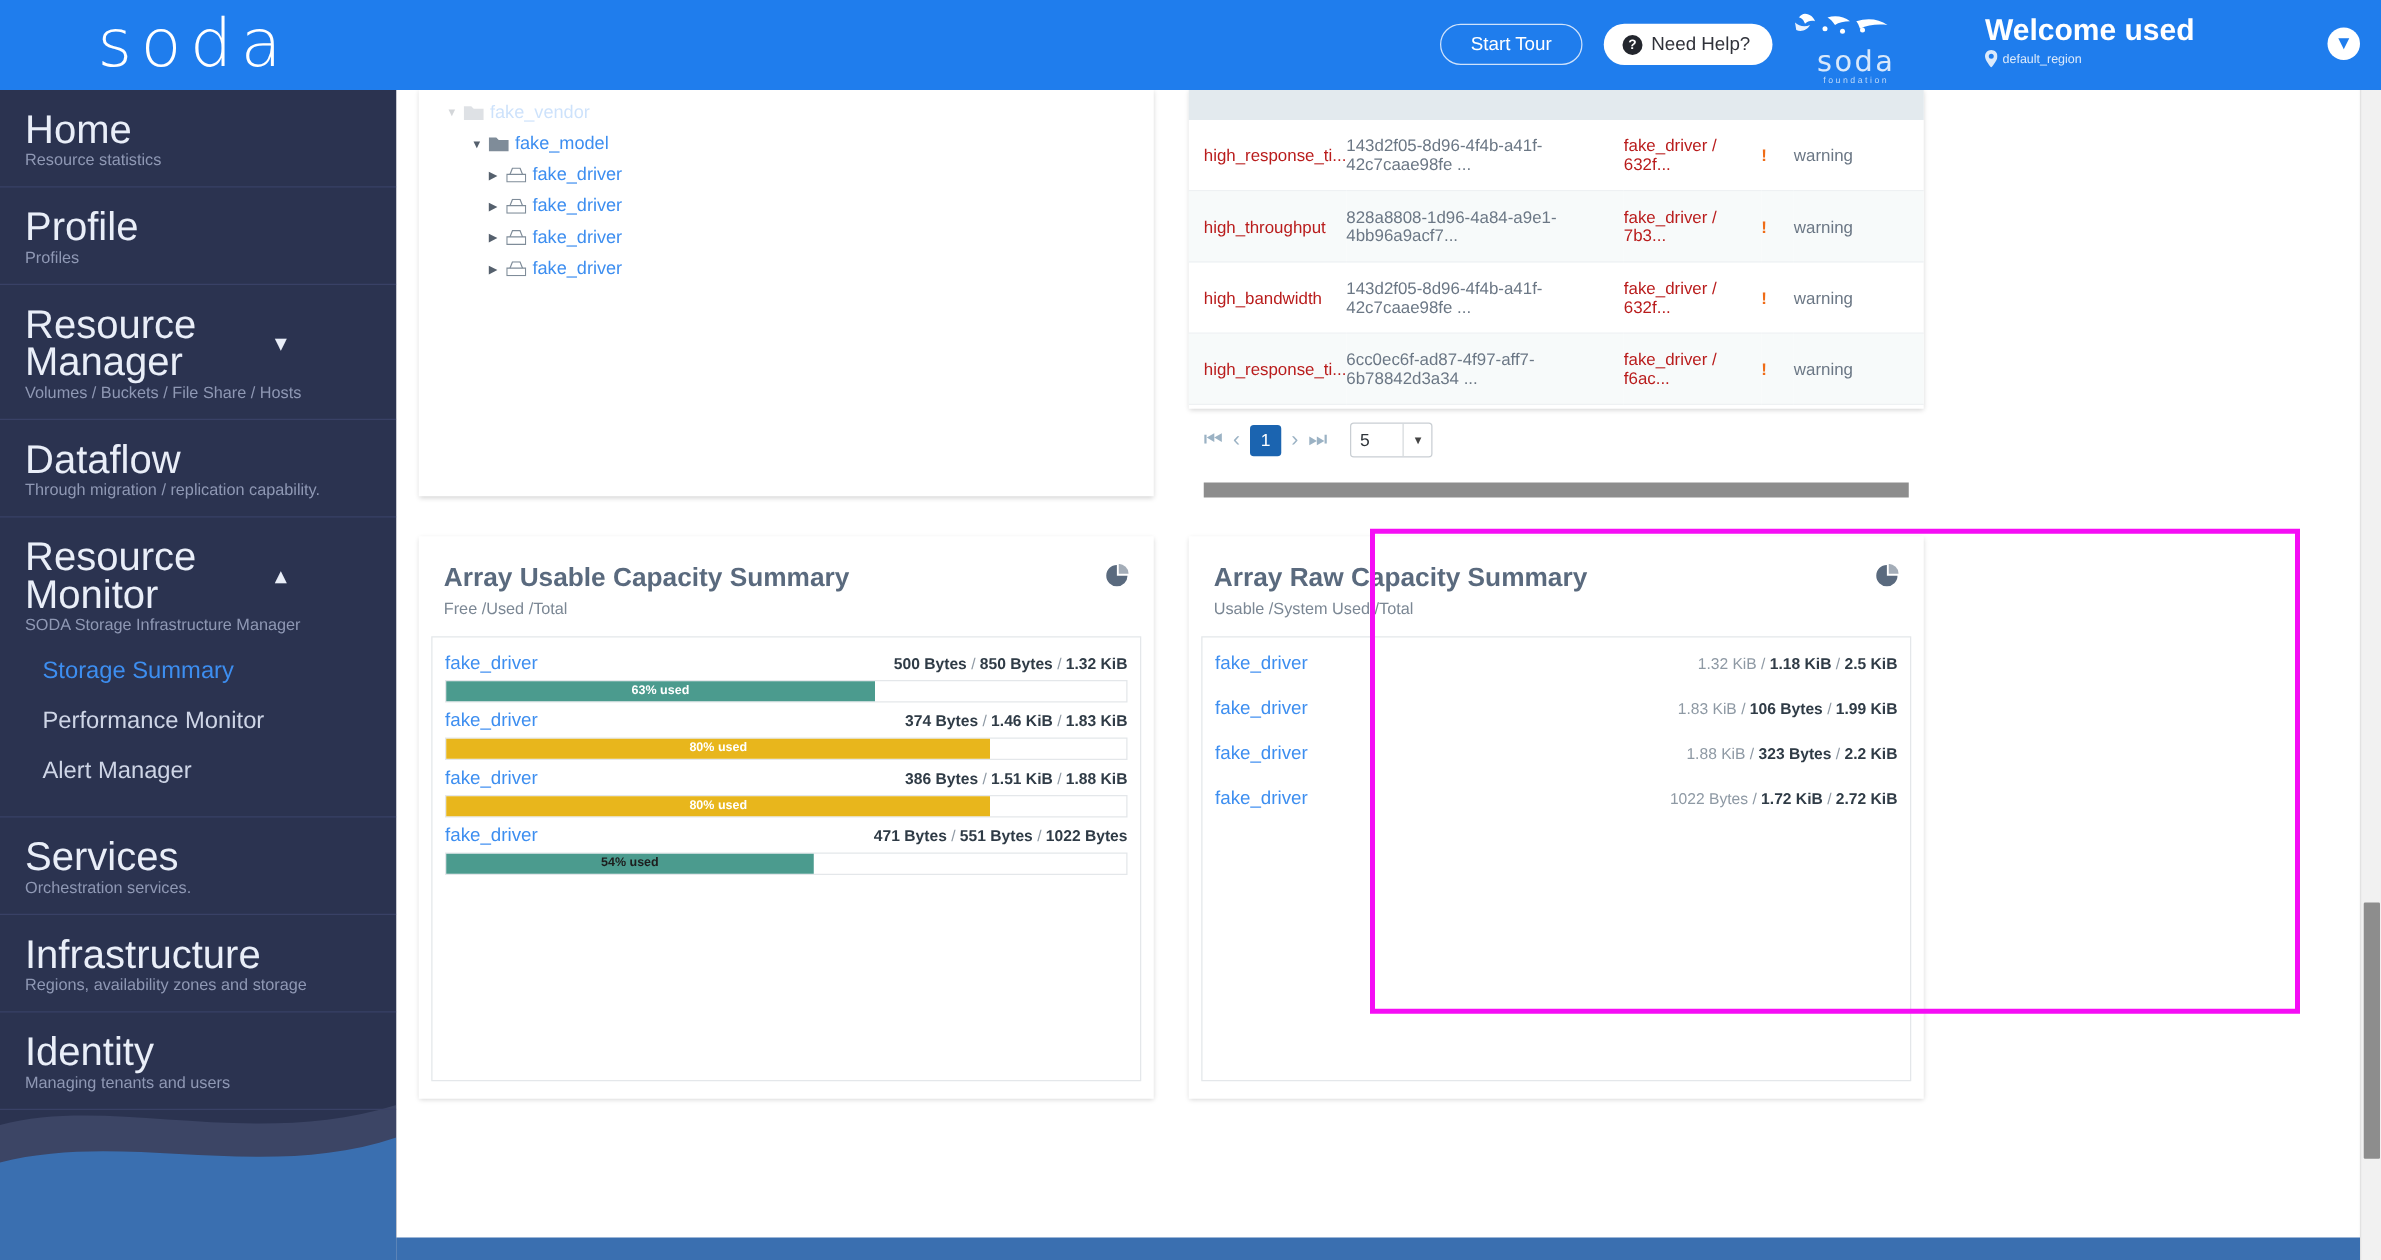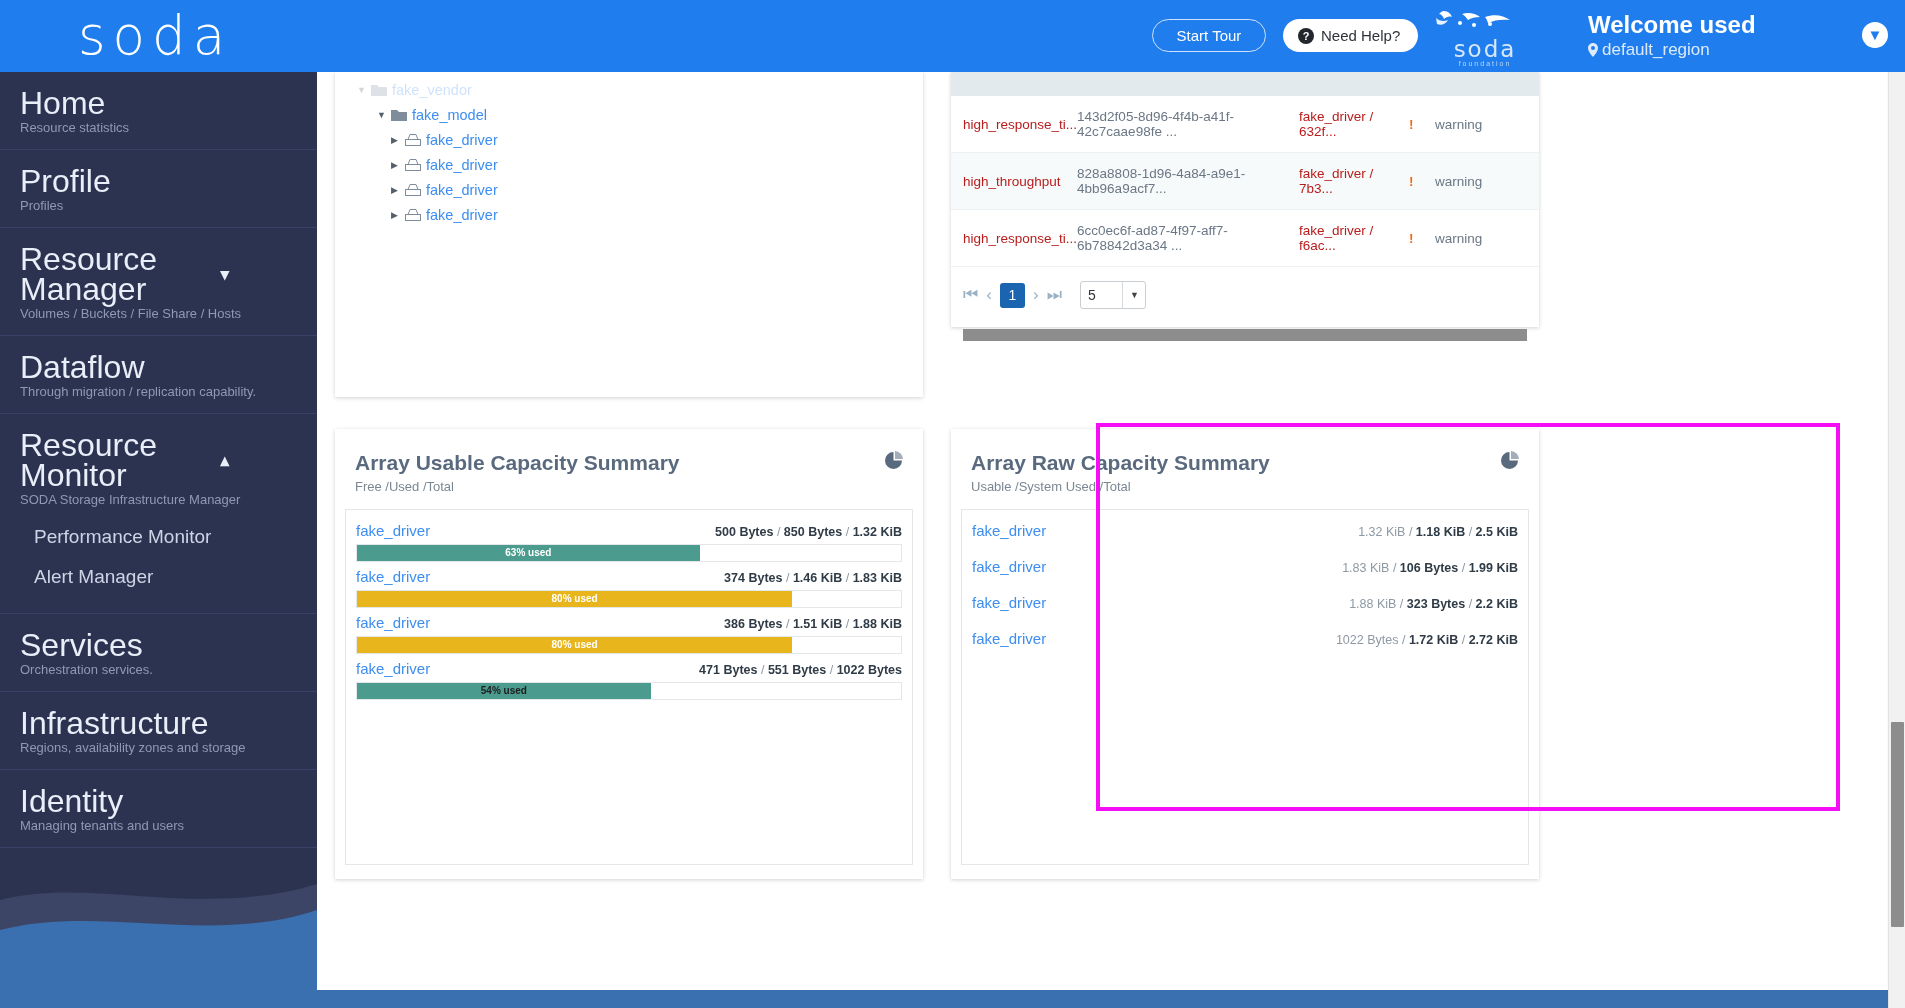--- a/index.html
+++ b/index.html
@@ -45,21 +45,21 @@
   .soda-foundation {
     position: absolute; left: 1430px; top: 8px; width: 110px;
     text-align: center; color: #ffffff;
   }
   .sf-mark { height: 26px; }
   .sf-word { font-size: 23px; letter-spacing: 2px; color: #d8e8fb;
              font-family: "DejaVu Sans", sans-serif; line-height: 22px;}
   .sf-sub { font-size: 7px; letter-spacing: 2px; color: #bcd8f8; }
   .welcome-wrap { position: absolute; left: 1588px; top: 10px; }
   .welcome-title { font-size: 24px; color: #fff; font-weight: bold; line-height: 30px; }
-  .welcome-region { font-size: 17px; color: #dceafb; display: flex; align-items: center; gap: 4px; }
+  .welcome-region { font-size: 10px; color: #dceafb; display: flex; align-items: center; gap: 4px; }
   .caret-circle {
     position: absolute; left: 1862px; top: 22px;
     width: 26px; height: 26px; border-radius: 50%; background: #fff;
     color: #1f7ded; font-size: 15px; text-align: center; line-height: 25px;
     cursor: pointer;
   }
 
   
   .sidebar {
     position: absolute; left: 0; top: 72px; width: 317px; height: 936px;
@@ -249,20 +249,21 @@
         <div class="nav-sub">Through migration / replication capability.</div>
       </div>
 
       <div class="nav-group">
         <div class="nav-head">
           <div class="nav-title">Resource Monitor</div>
           <div class="nav-chev">▴</div>
         </div>
         <div class="nav-sub">SODA Storage Infrastructure Manager</div>
         <div class="sub-list">
+          <div class="sub-item active">Storage Summary</div>
           <div class="sub-item">Performance Monitor</div>
           <div class="sub-item">Alert Manager</div>
         </div>
       </div>
 
       <div class="nav-group">
         <div class="nav-head">
             <div class="nav-title">Services</div>
           </div>
         <div class="nav-sub">Orchestration services.</div>
@@ -358,20 +359,27 @@
             <td class="amuted">warning</td>
           </tr>
           <tr>
             <td style="padding-left:12px" class="alink">high_throughput</td>
             <td class="amuted">828a8808-1d96-4a84-a9e1-4bb96a9acf7...</td>
             <td class="alink">fake_driver / 7b3...</td>
             <td class="bang">!</td>
             <td class="amuted">warning</td>
           </tr>
           <tr>
+            <td style="padding-left:12px" class="alink">high_bandwidth</td>
+            <td class="amuted">143d2f05-8d96-4f4b-a41f-42c7caae98fe ...</td>
+            <td class="alink">fake_driver / 632f...</td>
+            <td class="bang">!</td>
+            <td class="amuted">warning</td>
+          </tr>
+          <tr>
             <td style="padding-left:12px" class="alink">high_response_ti...</td>
             <td class="amuted">6cc0ec6f-ad87-4f97-aff7-6b78842d3a34 ...</td>
             <td class="alink">fake_driver / f6ac...</td>
             <td class="bang">!</td>
             <td class="amuted">warning</td>
           </tr>
         </tbody>
           </table>
 
         <div class="pager">

